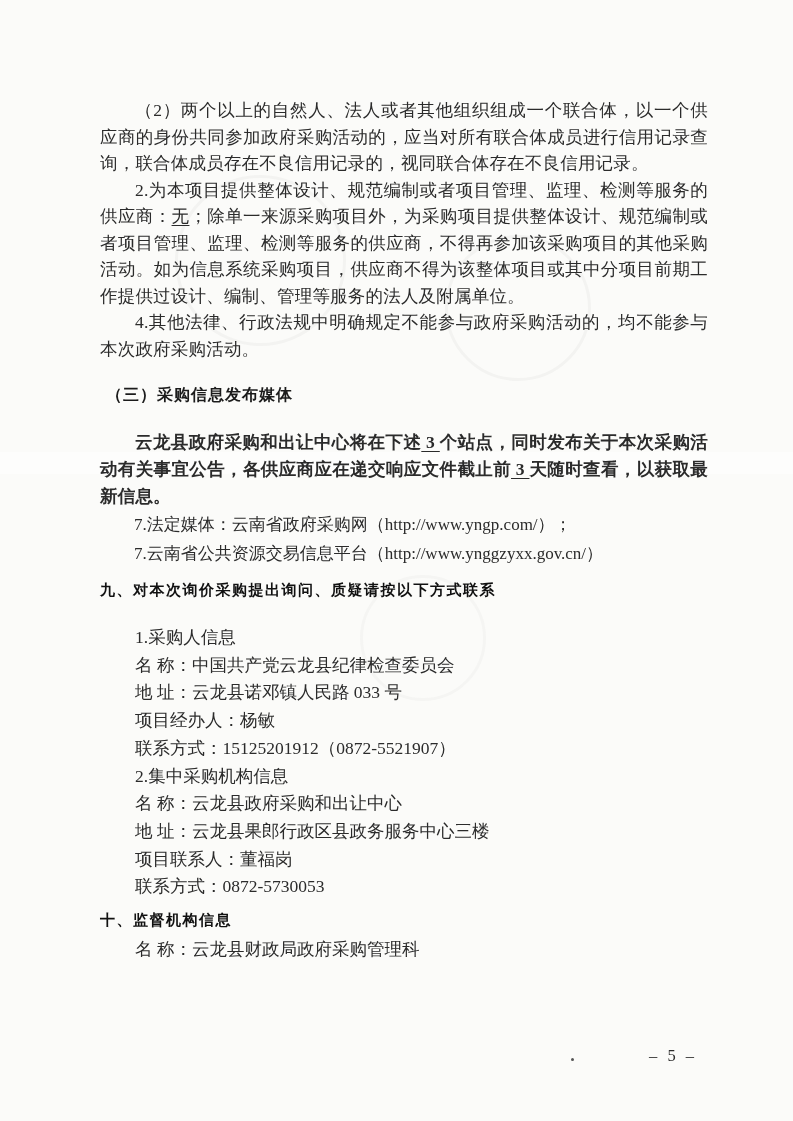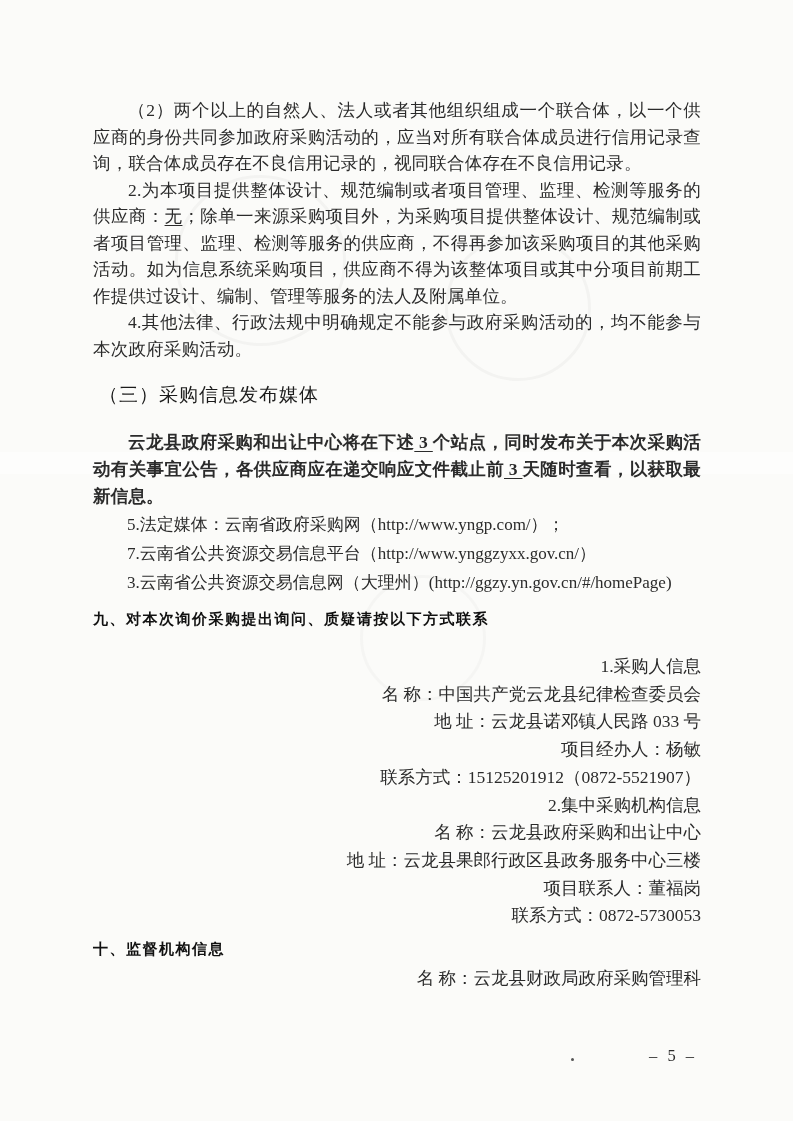--- a/index.html
+++ b/index.html
@@ -26,41 +26,41 @@
   .band {
     position: absolute;
     left: 0; top: 452px;
     width: 100%; height: 22px;
     background: #ffffff;
     opacity: 0.55;
     pointer-events: none;
   }
   .content {
     position: absolute;
-    left: 93px;
+    left: 100px;
     top: 97px;
     width: 608px;
   }
   p.body {
     margin: 0;
     font-size: 17.5px;
     line-height: 26.5px;
     text-align: justify;
     text-indent: 2em;
     letter-spacing: 0.2px;
   }
   .u {
     text-decoration: underline;
     text-underline-offset: 3px;
   }
   .h-sub {
     margin: 18px 0 0 6px;
     font-family: "Liberation Sans", sans-serif;
-    font-weight: 400;
-    font-size: 19px;
+    font-weight: 700;
+    font-size: 16px;
     line-height: 30px;
     color: #1b1b1b;
     letter-spacing: 1px;
   }
   p.intro {
     margin-top: 19px;
     font-weight: 700;
     line-height: 27px;
   }
   .media-list p {
@@ -79,21 +79,21 @@
     color: #111111;
     letter-spacing: 1.5px;
   }
   .h-ten { margin-top: 3px; }
   .contact-block { margin-top: 18px; }
   .contact-block p, p.contact {
     margin: 0;
     font-size: 17.5px;
     line-height: 27.7px;
     text-indent: 2em;
-    text-align: right;
+    text-align: left;
     font-family: Liberation Serif, serif;
   }
   p.contact { margin-top: 0; }
   .speck {
     position: absolute;
     left: 571px;
     top: 1058px;
     width: 3px;
     height: 3px;
     background: #555555;
@@ -125,23 +125,22 @@
     <p class="body"><span>2.为本项目提供整体设计、规范编制或者项目管理、监理、检测等服务的供应商：</span><span class="u">无</span><span>；除单一来源采购项目外，为采购项目提供整体设计、规范编制或者项目管理、监理、检测等服务的供应商，不得再参加该采购项目的其他采购活动。如为信息系统采购项目，供应商不得为该整体项目或其中分项目前期工作提供过设计、编制、管理等服务的法人及附属单位。</span></p>
 
 
     <p class="body"><span>4.其他法律、行政法规中明确规定不能参与政府采购活动的，均不能参与本次政府采购活动。</span></p>
 
     <h3 class="h-sub">（三）采购信息发布媒体</h3>
 
     <p class="body intro"><span>云龙县政府采购和出让中心将在下述</span><span class="u"> 3 </span><span>个站点，同时发布关于本次采购活动有关事宜公告，各供应商应在递交响应文件截止前</span><span class="u"> 3 </span><span>天随时查看，以获取最新信息。</span></p>
 
     <div class="media-list">
-      <p>5.法定媒体：云南省政府采购网（http://www.yngp.com/）；</p>
+      <p>7.法定媒体：云南省政府采购网（http://www.yngp.com/）；</p>
       <p>7.云南省公共资源交易信息平台（http://www.ynggzyxx.gov.cn/）</p>
-      <p>3.云南省公共资源交易信息网（大理州）(http://ggzy.yn.gov.cn/#/homePage)</p>
     </div>
 
     <h2 class="h-main">九、对本次询价采购提出询问、质疑请按以下方式联系</h2>
 
     <div class="contact-block">
       <p>1.采购人信息</p>
       <p>名 称：中国共产党云龙县纪律检查委员会</p>
       <p>地 址：云龙县诺邓镇人民路 033 号</p>
       <p>项目经办人：杨敏</p>
       <p>联系方式：15125201912（0872-5521907）</p>

